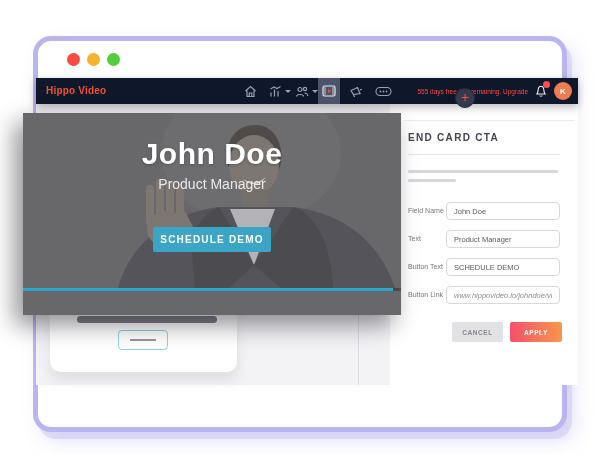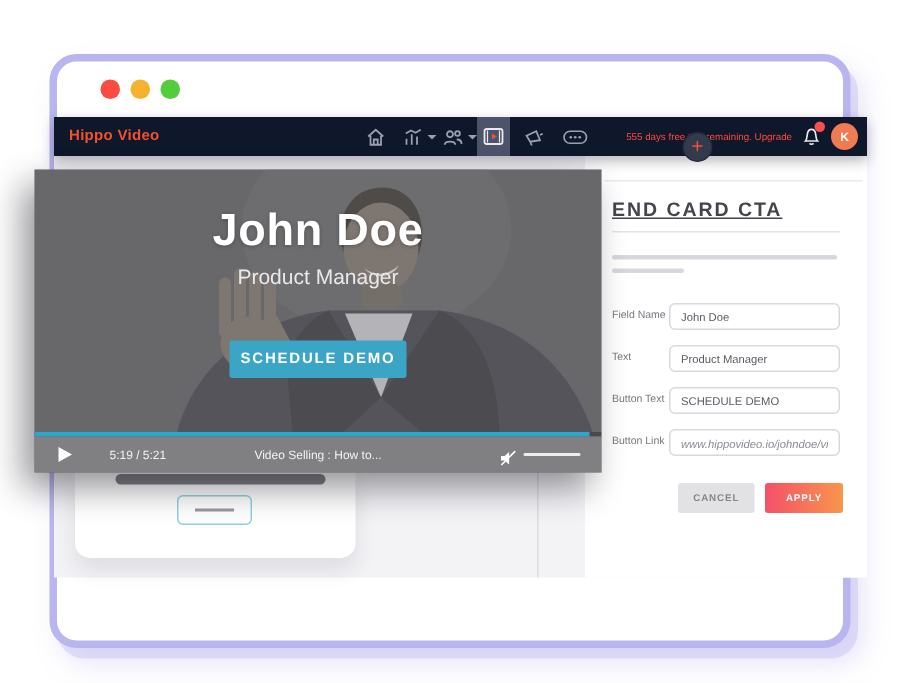--- a/index.html
+++ b/index.html
@@ -49,22 +49,22 @@
   .card { position:absolute; left:14px; top:210px; width:187px; height:58px; background:#fff;
           border-radius:0 0 10px 10px; box-shadow:0 8px 14px rgba(40,40,60,.10); }
   .card .grip { position:absolute; left:27px; top:2px; width:140px; height:7px; border-radius:4px; background:#7f7f86; }
   .card .outline-box { position:absolute; left:68px; top:16px; width:50px; height:20px; background:#fff;
           border:1px solid #8ed2e0; border-radius:4px; display:flex; align-items:center; justify-content:center; }
   .card .outline-box .line { width:26px; height:2px; background:#97979e; }
 
   
   .panel { position:absolute; right:0; top:0; width:188px; height:281px; background:#fff; }
   .panel .div1 { position:absolute; left:13px; top:16px; width:172px; height:1px; background:#e9e9ee; }
-  .panel h2 { position:absolute; left:18px; top:28px; font-size:13px; font-weight:bold;
-              letter-spacing:1.3px; color:#44444c;text-decoration:underline; }
+  .panel h2 { position:absolute; left:18px; top:28px; font-size:10px; font-weight:bold;
+              letter-spacing:1.3px; color:#44444c; }
   .panel .div2 { position:absolute; left:18px; top:50px; width:152px; height:1px; background:#e4e4e8; }
   .skel { position:absolute; left:18px; height:3px; border-radius:2px; background:#d7d7de; }
   .skel.s1 { top:66px; width:150px; }
   .skel.s2 { top:75px; width:48px; }
   .frow { position:absolute; left:18px; width:160px; height:18px; }
   .frow label { position:absolute; left:0; top:5px; font-size:7px; color:#77777f; white-space:nowrap; }
   .frow input { position:absolute; left:38px; top:0; width:114px; height:18px; border:1px solid #d8d8de;
                 border-radius:4px; background:#fff; font-size:7.5px; color:#5a5a62; padding:0 7px;
                 font-family:"Liberation Sans","DejaVu Sans",sans-serif; outline:none; }
   .frow input.italic { font-style:italic; color:#8c8c94; }
@@ -224,27 +224,15 @@
         <rect x="158" y="96" width="9" height="26" rx="4.5" transform="rotate(-28 162 109)"></rect>
       </g>
       <path d="M120 130 L168 130 L172 175 L118 175 Z" fill="#54545a"></path>
     </svg>
     <div class="vname">John Doe</div>
     <div class="vrole">Product Manager</div>
     <button class="vcta">SCHEDULE DEMO</button>
     <div class="progress">
         <div class="fill"></div>
       </div>
-    <div class="controls">
-      <div class="play"></div>
-      <div class="time">5:19 / 5:21</div>
-      <div class="vtitle">Video Selling : How to...</div>
-      <div class="mute">
-        <svg width="12" height="11" viewBox="0 0 12 11">
-          <path d="M1 4 H3.4 L6.4 1.3 V9.7 L3.4 7 H1 Z" fill="#fff"></path>
-          <path d="M1.2 10 L10.5 0.8" stroke="#fff" stroke-width="1.1"></path>
-        </svg>
-      </div>
-      <div class="vol-line"></div>
-    </div>
   </div>
 
 </div>
 
 </body></html>

